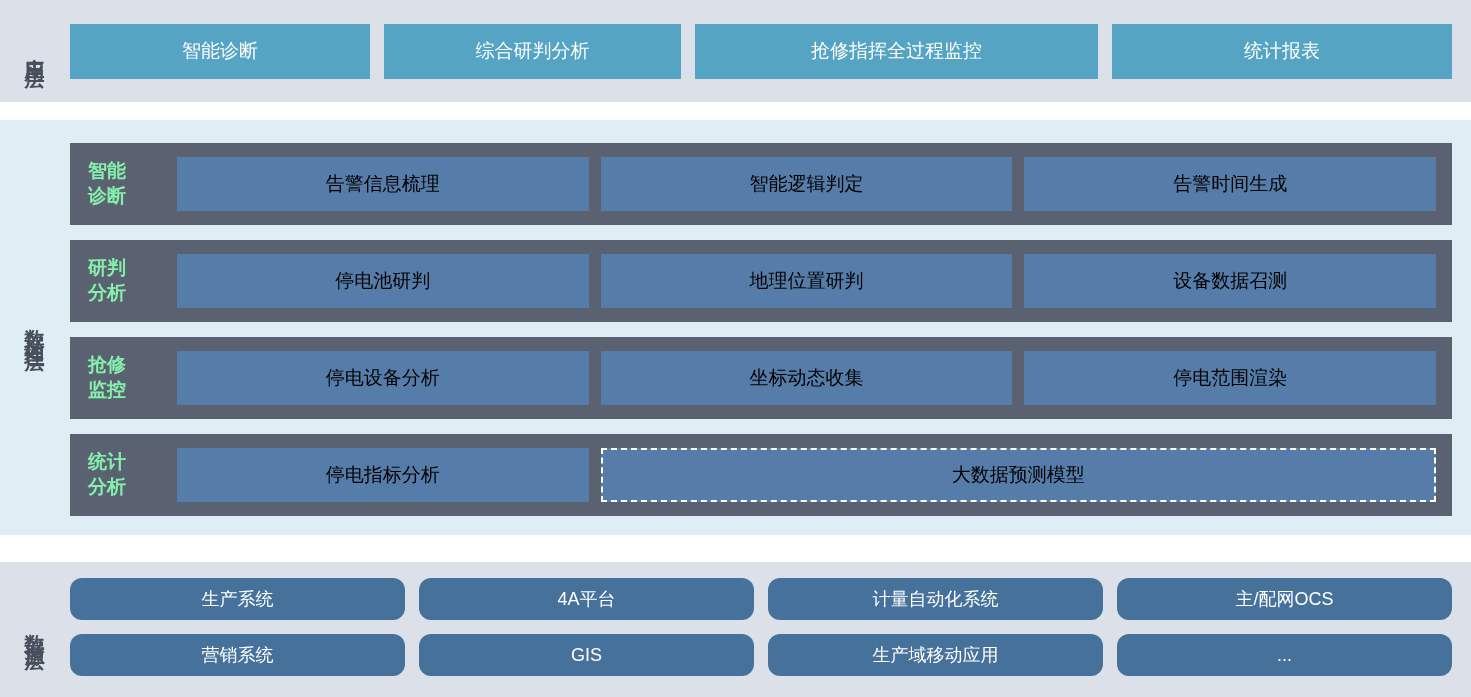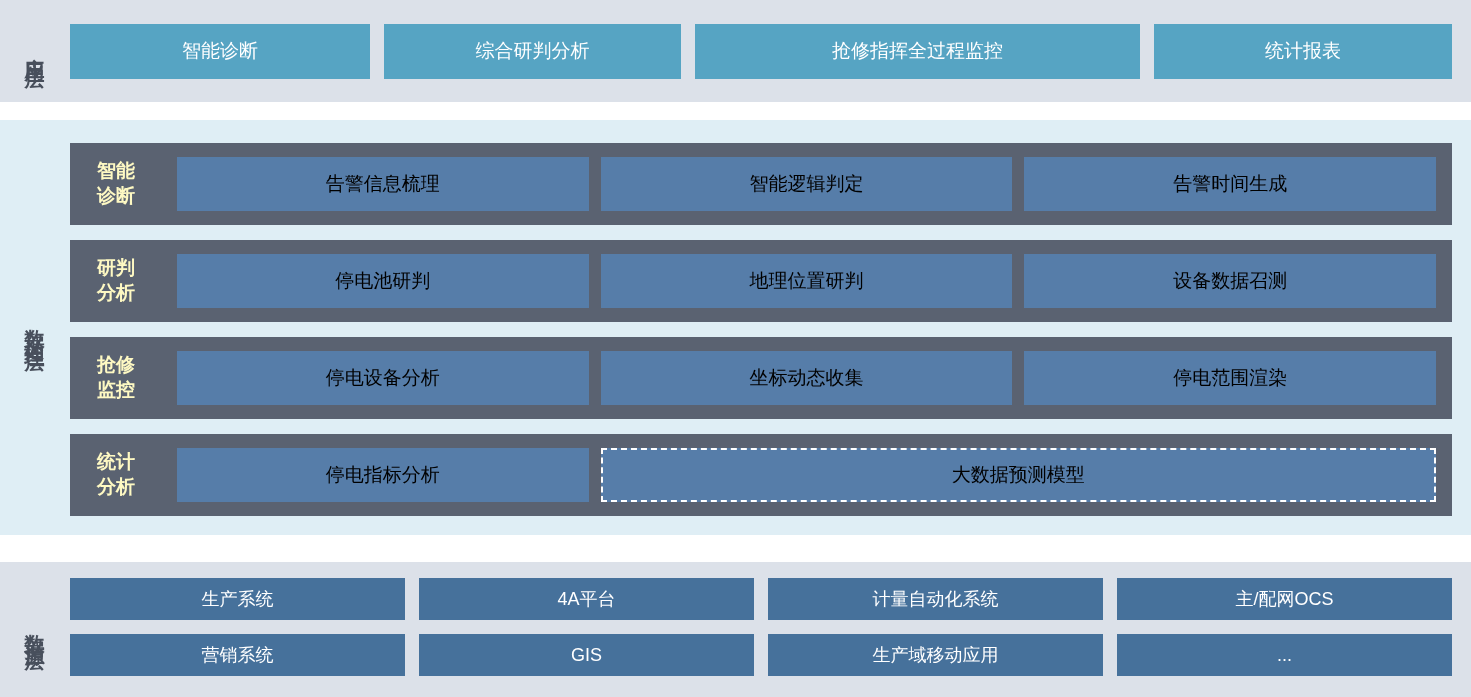--- a/index.html
+++ b/index.html
@@ -25,31 +25,31 @@
   }
   .content{flex:1;box-sizing:border-box;padding-right:19px;}
 
   
   .top-buttons{height:100%;display:flex;align-items:center;gap:14px;}
   .teal-btn{
     height:55px;background:#56a4c3;color:#ffffff;
     display:flex;align-items:center;justify-content:center;
     font-size:19px;
   }
-  .tw0{width:300px;} .tw1{width:297px;font-family:Liberation Mono, monospace;} .tw2{width:445px;} .tw3{flex:1;}
+  .tw0{width:300px;} .tw1{width:297px;font-family:Liberation Mono, monospace;} .tw2{width:403px;} .tw3{flex:1;}
 
   
   .mid-rows{display:flex;flex-direction:column;padding-top:23px;gap:15px;}
   .prow{
     height:82px;background:#5a6271;
     display:flex;align-items:center;box-sizing:border-box;
   }
   .prow-label{
-    flex:0 0 107px;box-sizing:border-box;padding-left:27px;
-    color:#fef9c3;font-weight:700;font-size:19px;line-height:1.3;
+    flex:0 0 107px;box-sizing:border-box;padding-left:18px;
+    color:#86efac;font-weight:700;font-size:19px;line-height:1.3;
     white-space:pre-line;
   }
   .prow-btns{
     flex:1;display:flex;align-items:center;gap:12px;
     padding-right:16px;box-sizing:border-box;
   }
   .blue-btn{
     flex:1;height:54px;background:#567da9;color:#000000;
     display:flex;align-items:center;justify-content:center;
     font-size:19px;box-sizing:border-box;
@@ -60,20 +60,21 @@
   
   .src-grid{
     margin-top:16px;
     display:grid;grid-template-columns:repeat(4,1fr);
     grid-auto-rows:42px;gap:14px;
   }
   .src-btn{
     background:#46719b;color:#ffffff;
     display:flex;align-items:center;justify-content:center;
     font-size:18px;
+    border-radius:12px;
   }
 </style>
 </head>
 <body>
 
 <div class="canvas">
 
   <div class="band band-top">
     <div class="gutter">
       <div class="vlabel">应用层</div>

